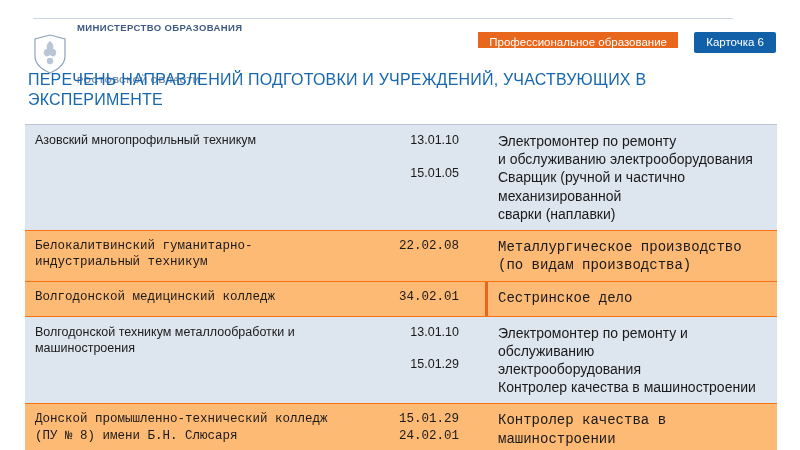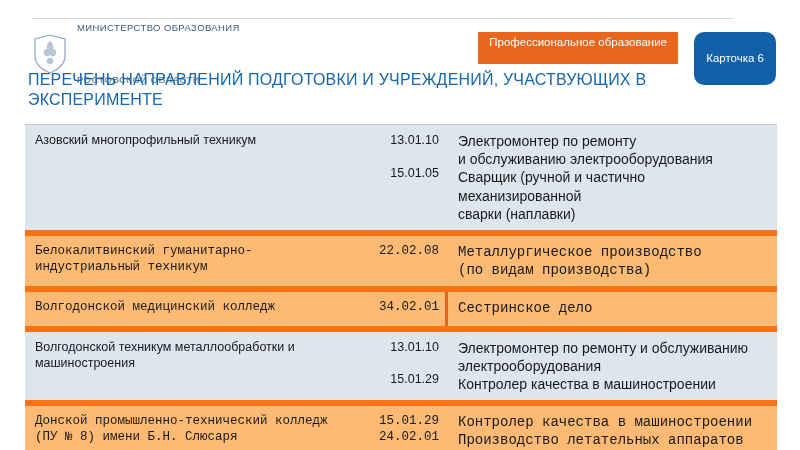--- a/index.html
+++ b/index.html
@@ -41,21 +41,21 @@
     margin-right: 10px;
     flex: none;
   }
   .ministry-text {
     line-height: 1.25;
   }
   .ministry-line1 {
     font-size: 9.5px;
     letter-spacing: 0.4px;
     color: #3d5a80;
-    font-weight: normal;
+    font-weight: bold;
     text-transform: uppercase;
   }
   .ministry-line2 {
     font-size: 9.5px;
     letter-spacing: 0.4px;
     color: #7c91ab;
     font-weight: bold;
     text-transform: uppercase;
     margin-top: 40px;
   }
@@ -64,40 +64,40 @@
     left: 33px;
     top: 18px;
     width: 700px;
     height: 1px;
     background: #ccd6e2;
   }
   .badge-orange {
     position: absolute;
     right: 122px;
     top: 32px;
-    height: 32px;
+    height: 16px;
     line-height: 21px;
     background: #e8671c;
     color: #ffffff;
     font-size: 11.5px;
     padding: 0 11px;
     white-space: nowrap;
   }
   .badge-blue {
     position: absolute;
     right: 24px;
     top: 32px;
     height: 21px;
     line-height: 21px;
     background: #1261a8;
     color: #ffffff;
     font-size: 11.5px;
-    padding: 16px 12px;
+    padding: 0 12px;
     white-space: nowrap;
-    border-radius: 10px;
+    border-radius: 2px;
   }
   
   .title {
     position: absolute;
     left: 28px;
     top: 70px;
     width: 744px;
     font-size: 16px;
     font-weight: normal;
     color: #1767b0;
@@ -108,23 +108,24 @@
   
   .table {
     position: absolute;
     left: 25px;
     top: 124px;
     width: 752px;
     border-top: 1px solid #b9c6d6;
   }
   .row {
     display: flex;
-    border-bottom: 6px solid #f97316;
+    border-bottom: 1px solid #f97316;
     min-height: 32px;
     box-sizing: border-box;
+    gap: 20px;
   }
   .row.alt { background: #dde5ef; }
   .row.plain { background: #fdba74; font-family: Liberation Mono, monospace; }
   .c-name {
     width: 340px;
     flex: none;
     box-sizing: border-box;
     padding: 7px 8px 7px 10px;
     font-size: 12.5px;
     color: #1a1a1a;

